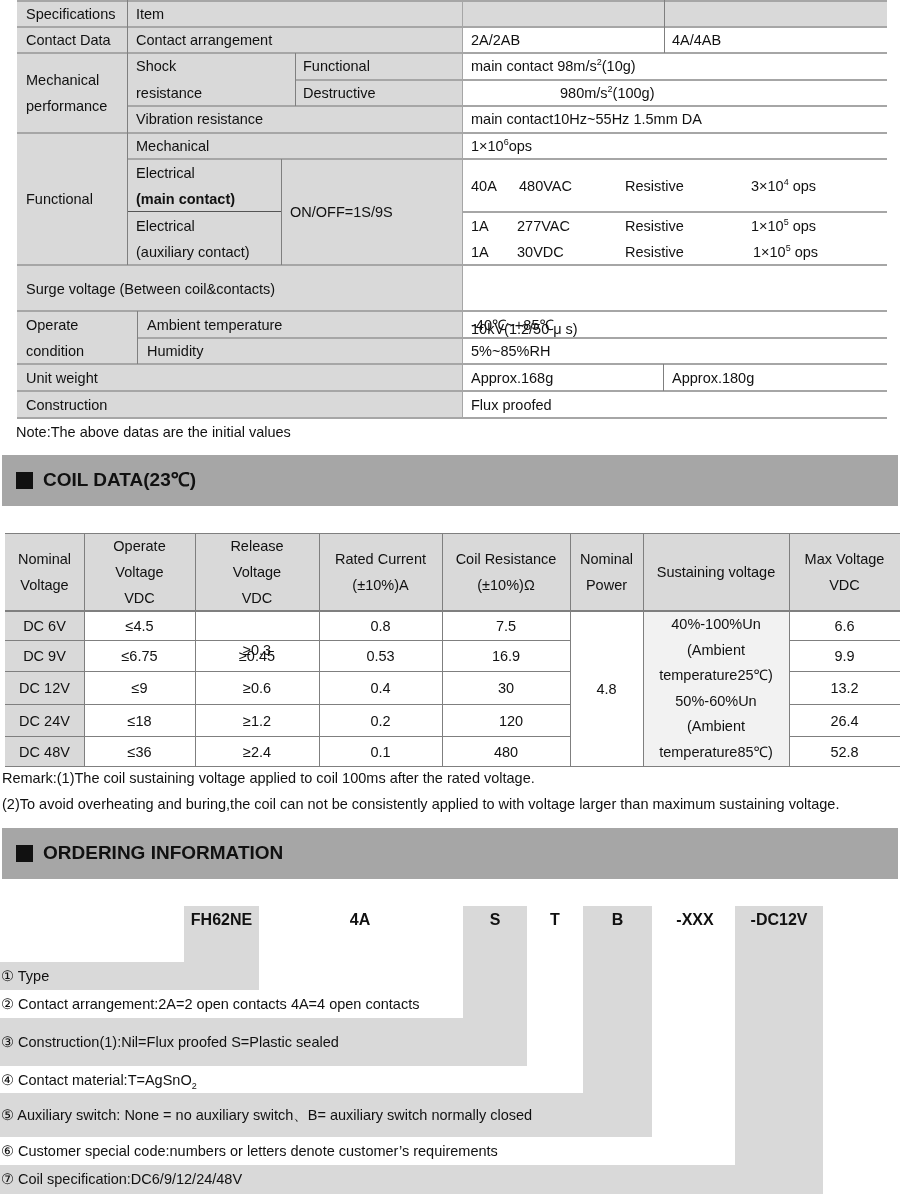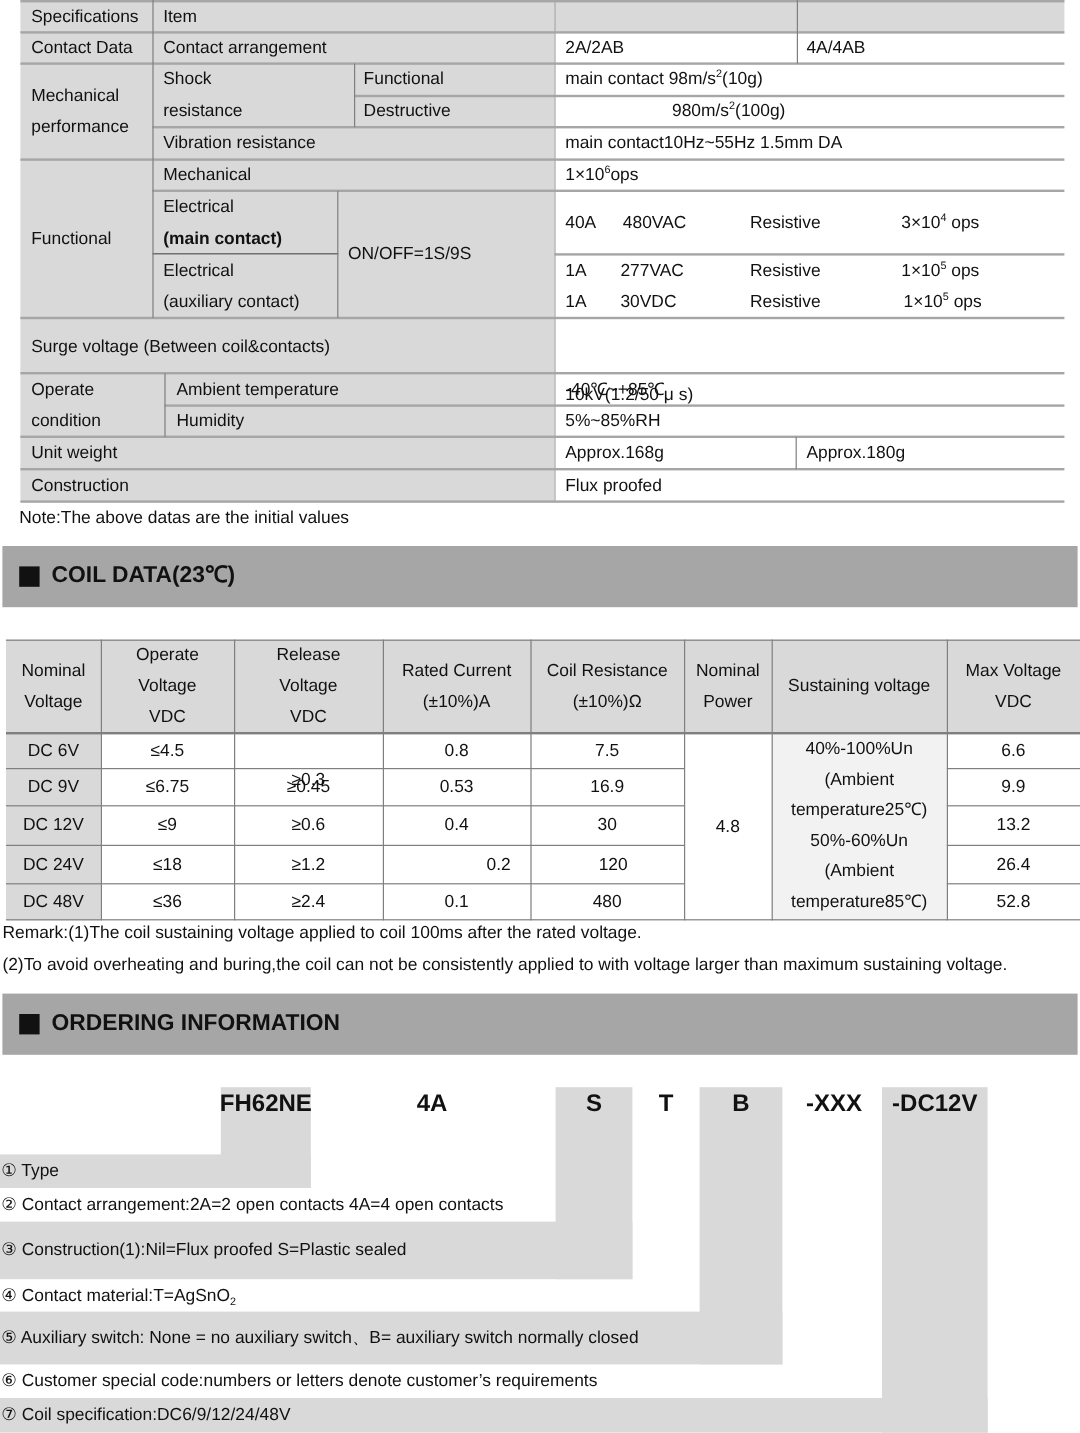--- a/index.html
+++ b/index.html
@@ -9,21 +9,21 @@
   .gray { background:#d9d9d9; }
   .txt { position:absolute; white-space:nowrap; line-height:18px; }
   .hl { position:absolute; height:2px; background:#a6a6a6; }
   .vl { position:absolute; width:1px; background:#7f7f7f; }
   .cell { position:absolute; box-sizing:border-box; display:flex; align-items:center; justify-content:center; text-align:center; line-height:26px; }
   .banner { position:absolute; left:2px; width:896px; height:51px; background:#a6a6a6; }
   .banner .sq { position:absolute; left:14px; top:17px; width:17px; height:17px; background:#111; }
   .banner .bt { position:absolute; left:41px; top:14px; font-weight:bold; font-size:19px; line-height:22px; }
   sup { font-size:9px; line-height:0; }
   sub { font-size:9px; line-height:0; }
-  .code { position:absolute; top:906px; height:28px; font-weight:bold; font-size:20px; display:flex; align-items:center; justify-content:center; }
+  .code { position:absolute; top:906px; height:28px; font-weight:bold; font-size:16px; display:flex; align-items:center; justify-content:center; }
 </style>
 </head>
 <body>
 
 <div id="page">
 
   <div class="abs gray" style="left:17px;top:0;width:445px;height:418px;"></div>
   <div class="abs gray" style="left:462px;top:0;width:425px;height:27px;"></div>
 
   <div class="hl" style="left:17px;top:0;width:870px;"></div>
@@ -199,21 +199,21 @@
       <div class="cell" style="left:79px;top:139px;width:111px;height:32px;">≤9</div>
       <div class="cell" style="left:190px;top:139px;width:124px;height:32px;">≥0.6</div>
       <div class="cell" style="left:314px;top:139px;width:123px;height:32px;">0.4</div>
       <div class="cell" style="left:437px;top:139px;width:128px;height:32px;">30</div>
       <div class="cell" style="left:784px;top:139px;width:111px;height:32px;">13.2</div>
     </div>
     <div>
       <div class="cell" style="left:0;top:172px;width:79px;height:31px;">DC 24V</div>
       <div class="cell" style="left:79px;top:172px;width:111px;height:31px;">≤18</div>
       <div class="cell" style="left:190px;top:172px;width:124px;height:31px;">≥1.2</div>
-      <div class="cell" style="left:314px;top:172px;width:123px;height:31px;margin-left:35px;">0.2</div>
+      <div class="cell" style="left:314px;top:172px;width:123px;height:31px;">0.2</div>
       <div class="cell" style="left:435px;top:172px;width:128px;height:31px;padding-left:14px;">120</div>
       <div class="cell" style="left:784px;top:172px;width:111px;height:31px;">26.4</div>
     </div>
     <div>
       <div class="cell" style="left:0;top:204px;width:79px;height:29px;">DC 48V</div>
       <div class="cell" style="left:79px;top:204px;width:111px;height:29px;">≤36</div>
       <div class="cell" style="left:190px;top:204px;width:124px;height:29px;">≥2.4</div>
       <div class="cell" style="left:314px;top:204px;width:123px;height:29px;">0.1</div>
       <div class="cell" style="left:437px;top:204px;width:128px;height:29px;">480</div>
       <div class="cell" style="left:784px;top:204px;width:111px;height:29px;">52.8</div>

